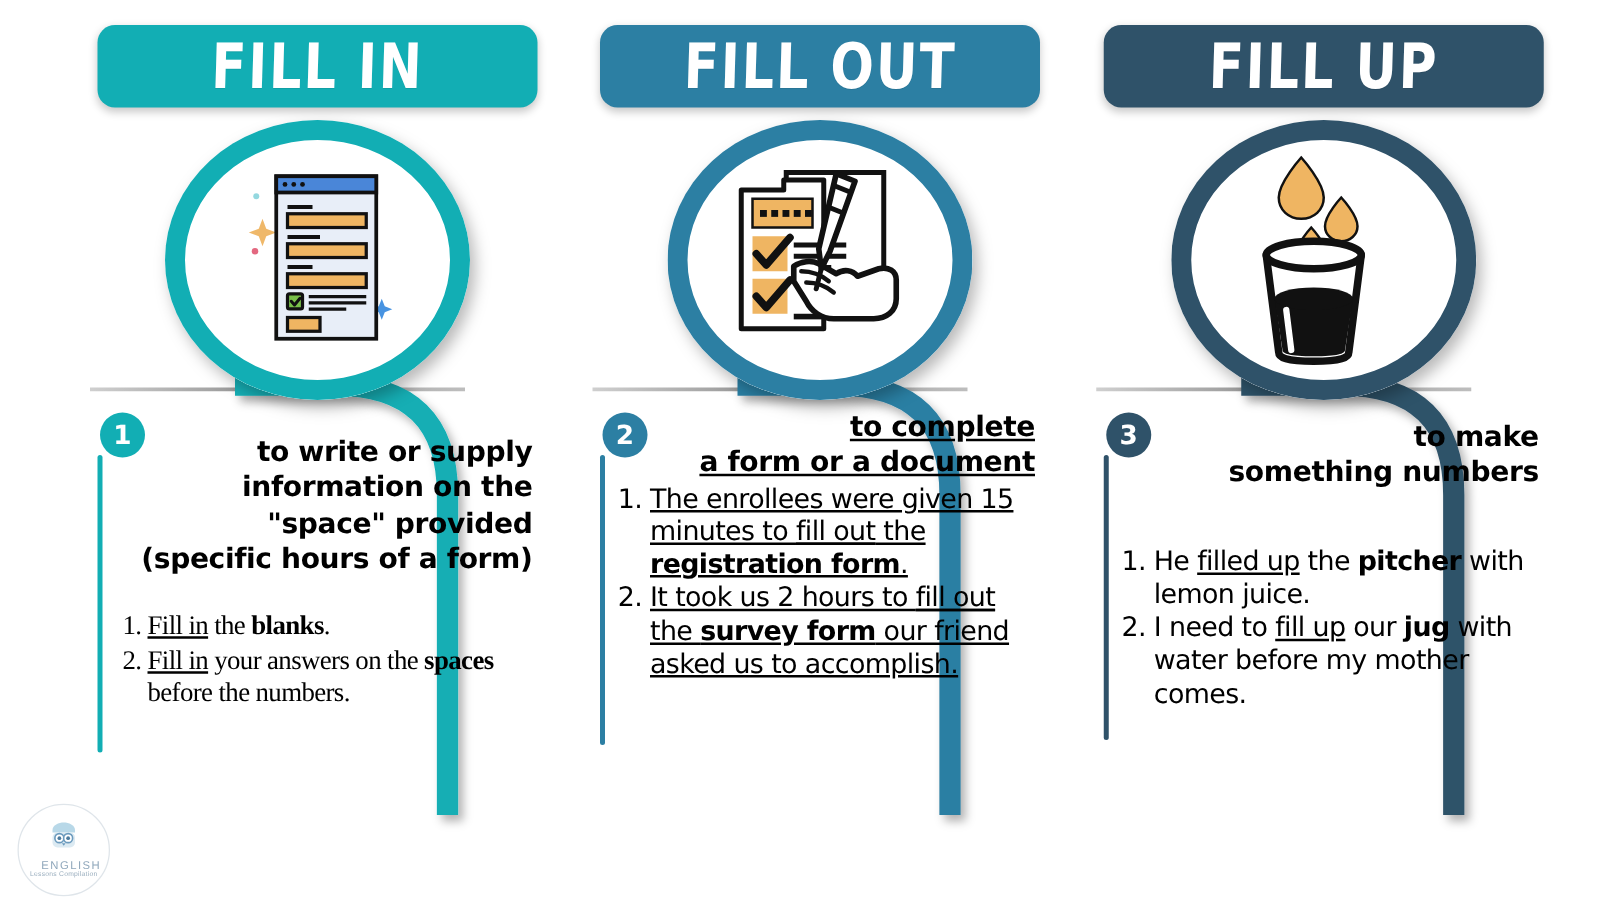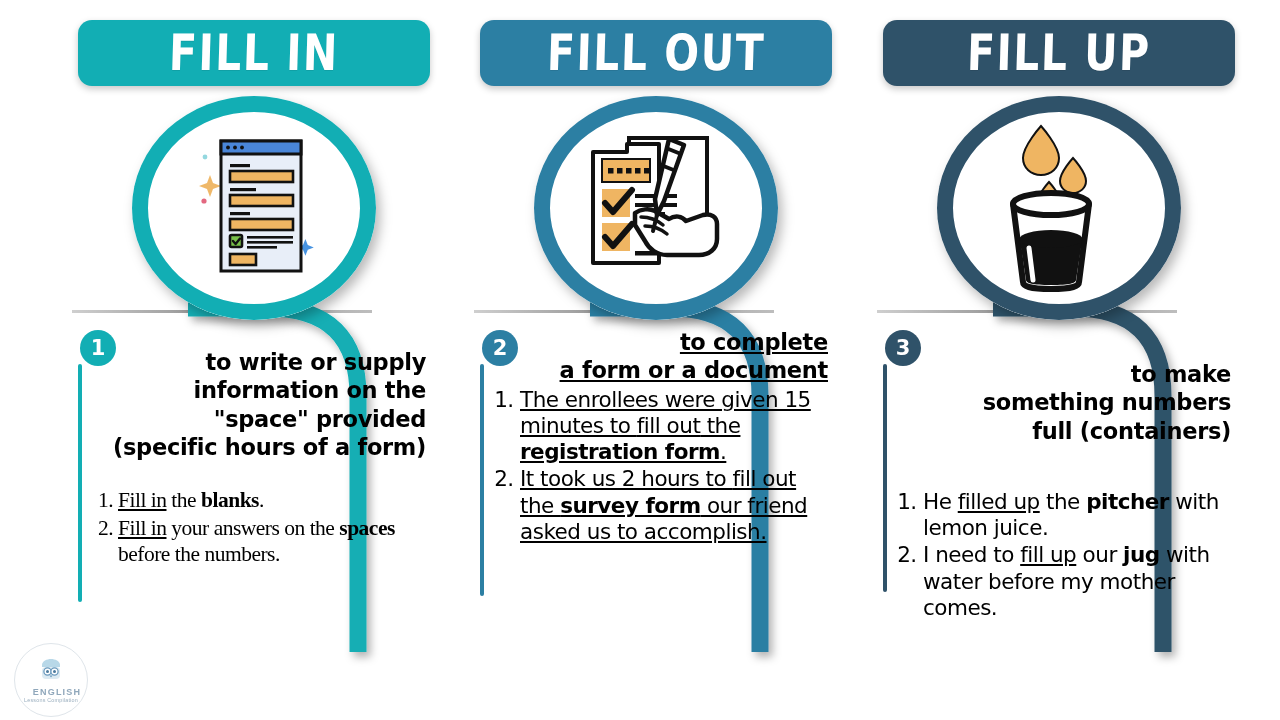--- a/index.html
+++ b/index.html
@@ -101,36 +101,36 @@
   }
   ol.examples li { margin-bottom: 1px; }
   ol.examples b { font-weight: 700; }
   ol.examples u { text-decoration: underline; text-underline-offset: 2px; }
 
   
   .col-1 .tblock { top: 348px; }
   .col-1 ol.examples { margin-top: 26px; font-family: Liberation Serif, serif; }
   .col-2 .tblock { top: 328px; text-decoration: underline; }
   .col-2 ol.examples { margin-top: 2px; }
-  .col-3 .tblock { top: 360px; }
+  .col-3 .tblock { top: 336px; }
   .col-3 ol.examples { margin-top: 44px; }
 
   
   .logo {
     position: absolute; left: 14px; top: 643px;
     width: 74px; height: 74px; border-radius: 50%;
     border: 1px solid #dfe5ea; background: #fff;
     display: flex; flex-direction: column;
     align-items: center; justify-content: center;
     z-index: 6;
   }
   .logo .mark { margin-bottom: 1px; }
   .logo .l1 {
     font-family: "Liberation Sans", sans-serif;
-    font-size: 9px; letter-spacing: 1.2px; color: #8fa7bb; font-weight: 700; margin-left: 12px;
+    font-size: 9px; letter-spacing: 1.2px; color: #8fa7bb; font-weight: 400; margin-left: 12px;
   }
   .logo .l2 {
     font-family: "Liberation Sans", sans-serif;
     font-size: 5.4px; letter-spacing: .2px; color: #9bafbf;
   }
 </style>
 </head>
 <body>
 
 <div class="stage">
@@ -337,21 +337,20 @@
     </div>
 
     <div class="badge" style="background:#2F5269;">
       <span>3</span>
     </div>
 
     <div class="tblock">
       <div class="definition">
         <div>to make</div>
         <div>something numbers</div>
-        <div>full (containers)</div>
       </div>
       <ol class="examples">
           <li><span>He </span><u>filled up</u><span> the </span><b>pitcher</b><span> with lemon juice.</span></li>
           <li><span>I need to </span><u>fill up</u><span> our </span><b>jug</b><span> with water before my mother comes.</span></li>
         </ol>
     </div>
   </div>
 
   <div class="logo">
     <span class="mark">

